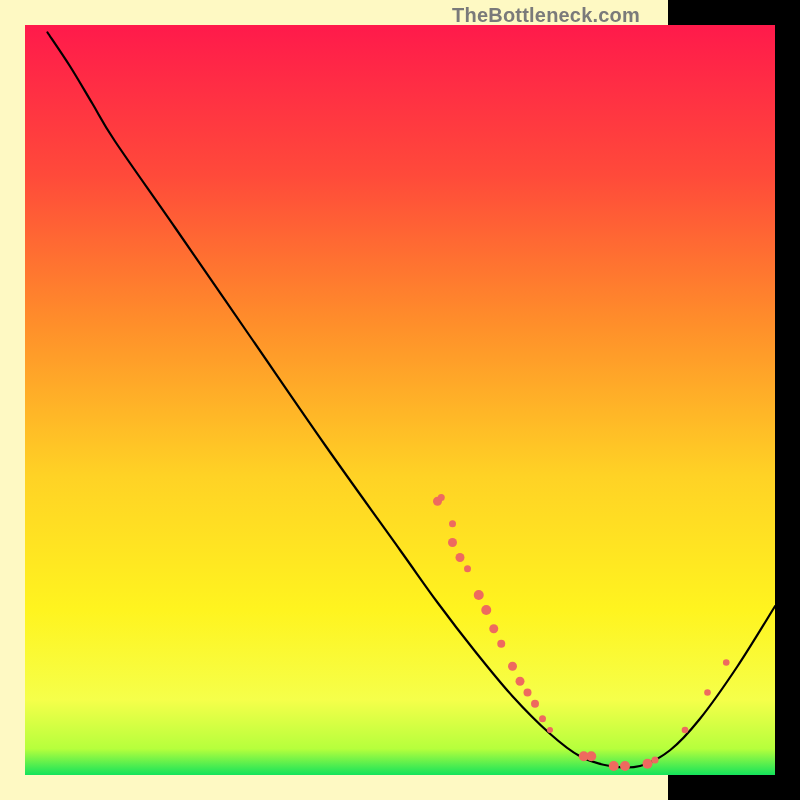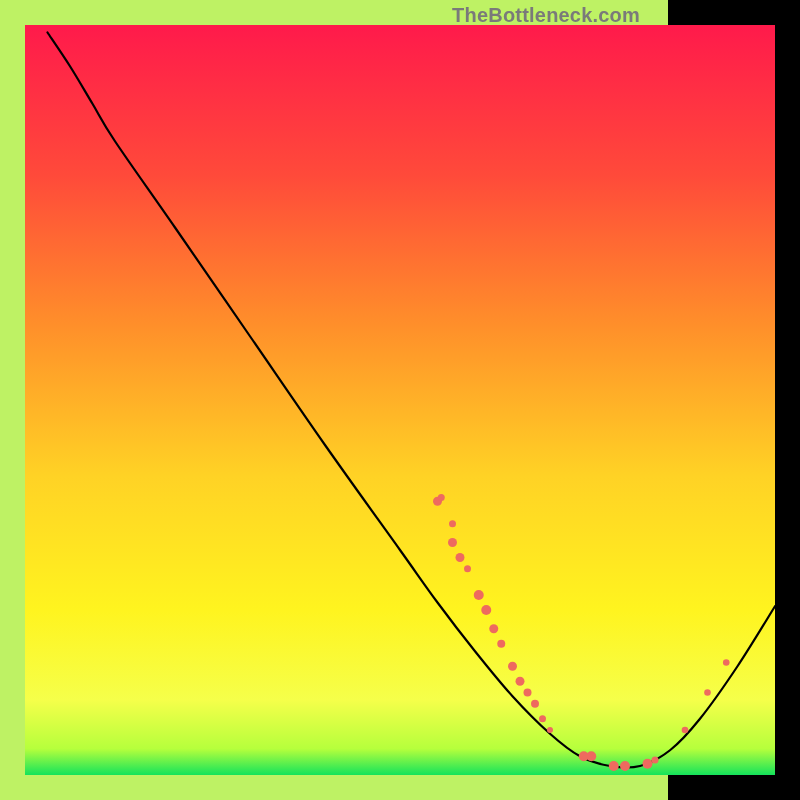--- a/index.html
+++ b/index.html
@@ -8,21 +8,21 @@
     width: 800px;
     height: 800px;
     background: #000;
     font-family: Arial, Helvetica, sans-serif;
     overflow: hidden;
   }
   .frame {
     position: relative;
     width: 668px;
     height: 800px;
-    background: #bef264;
+    background: #fef9c3;
   }
   .plot {
     position: absolute;
     left: 25px;
     top: 25px;
     width: 750px;
     height: 750px;
   }
   .watermark {
     position: absolute;

